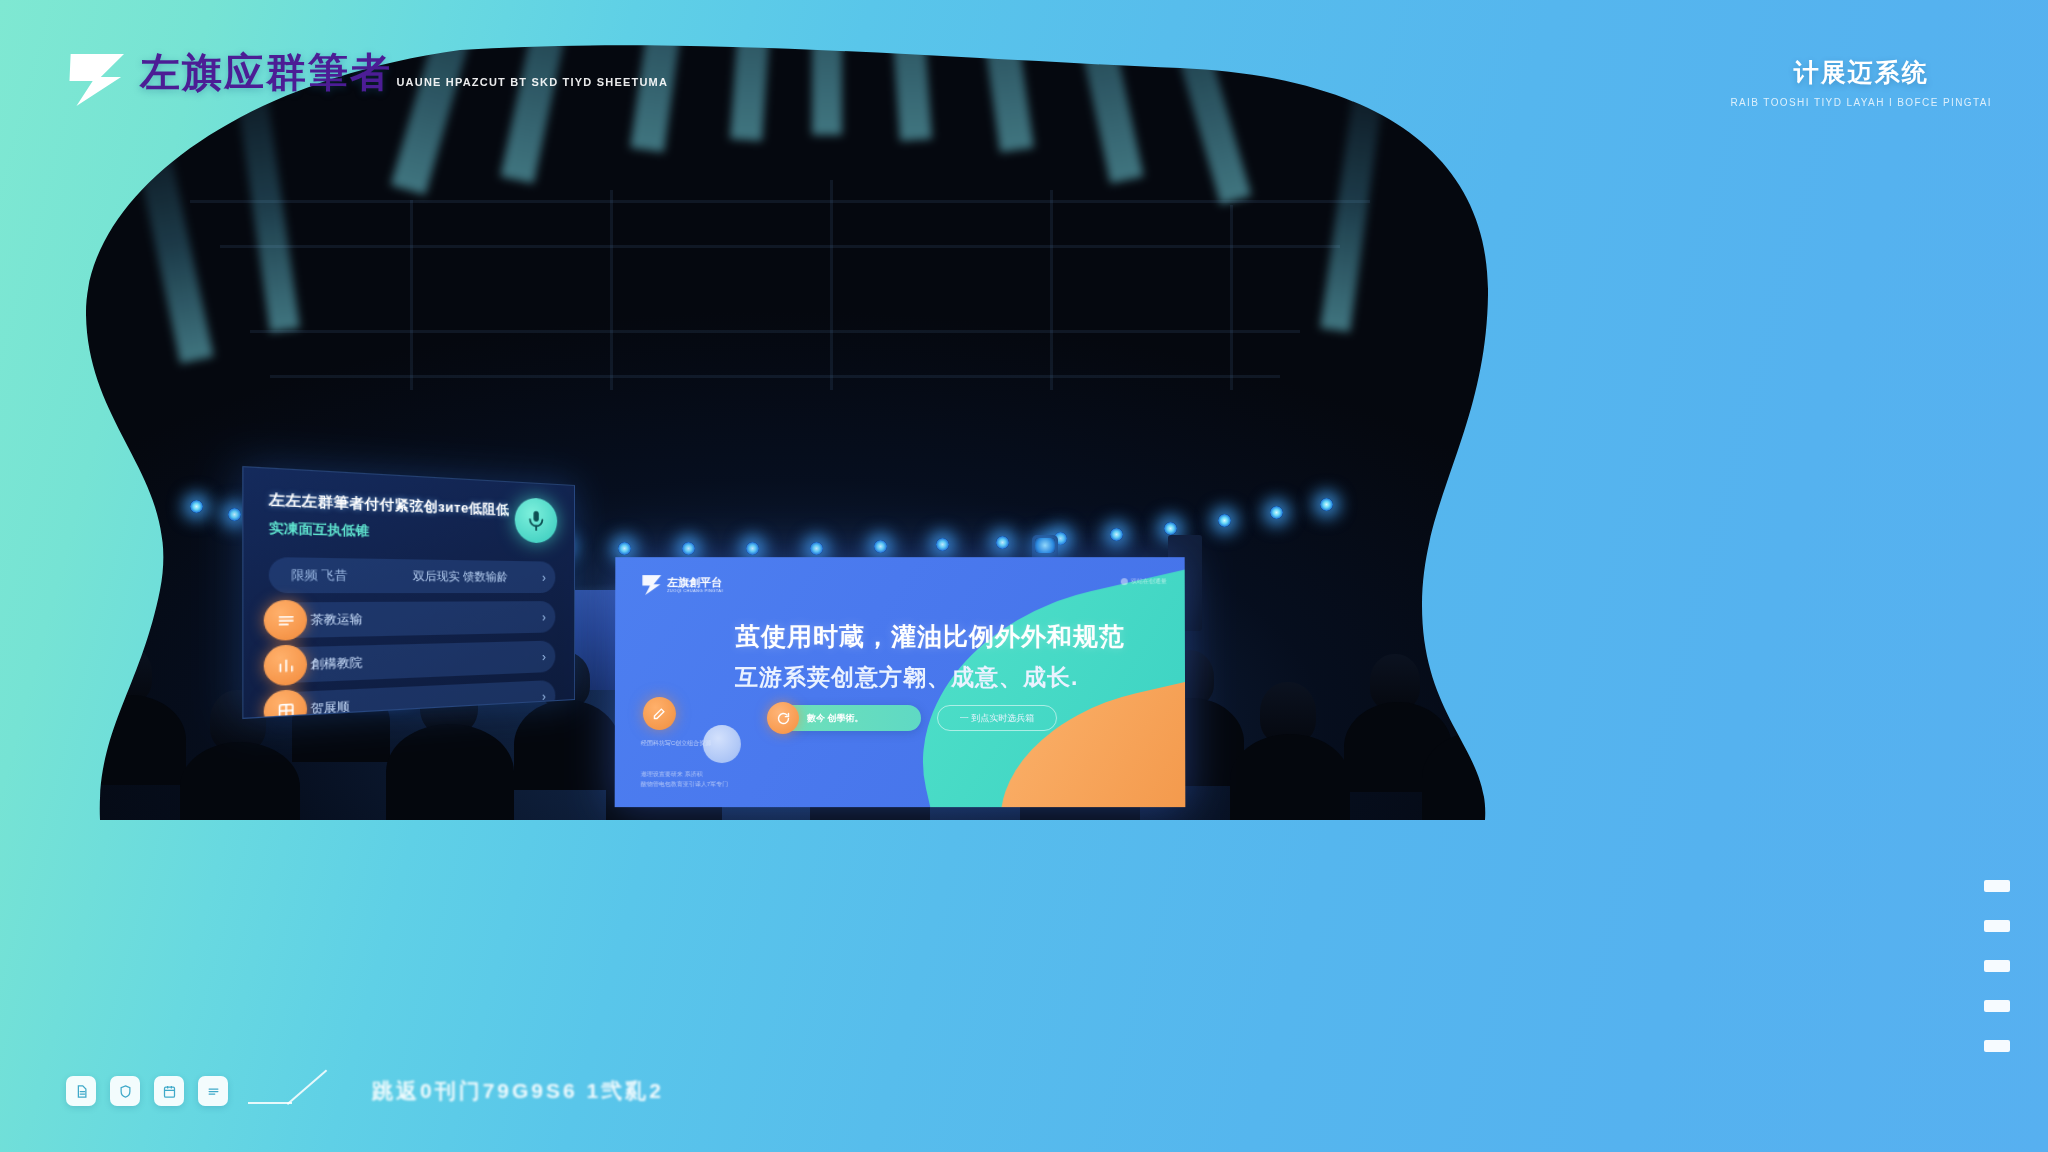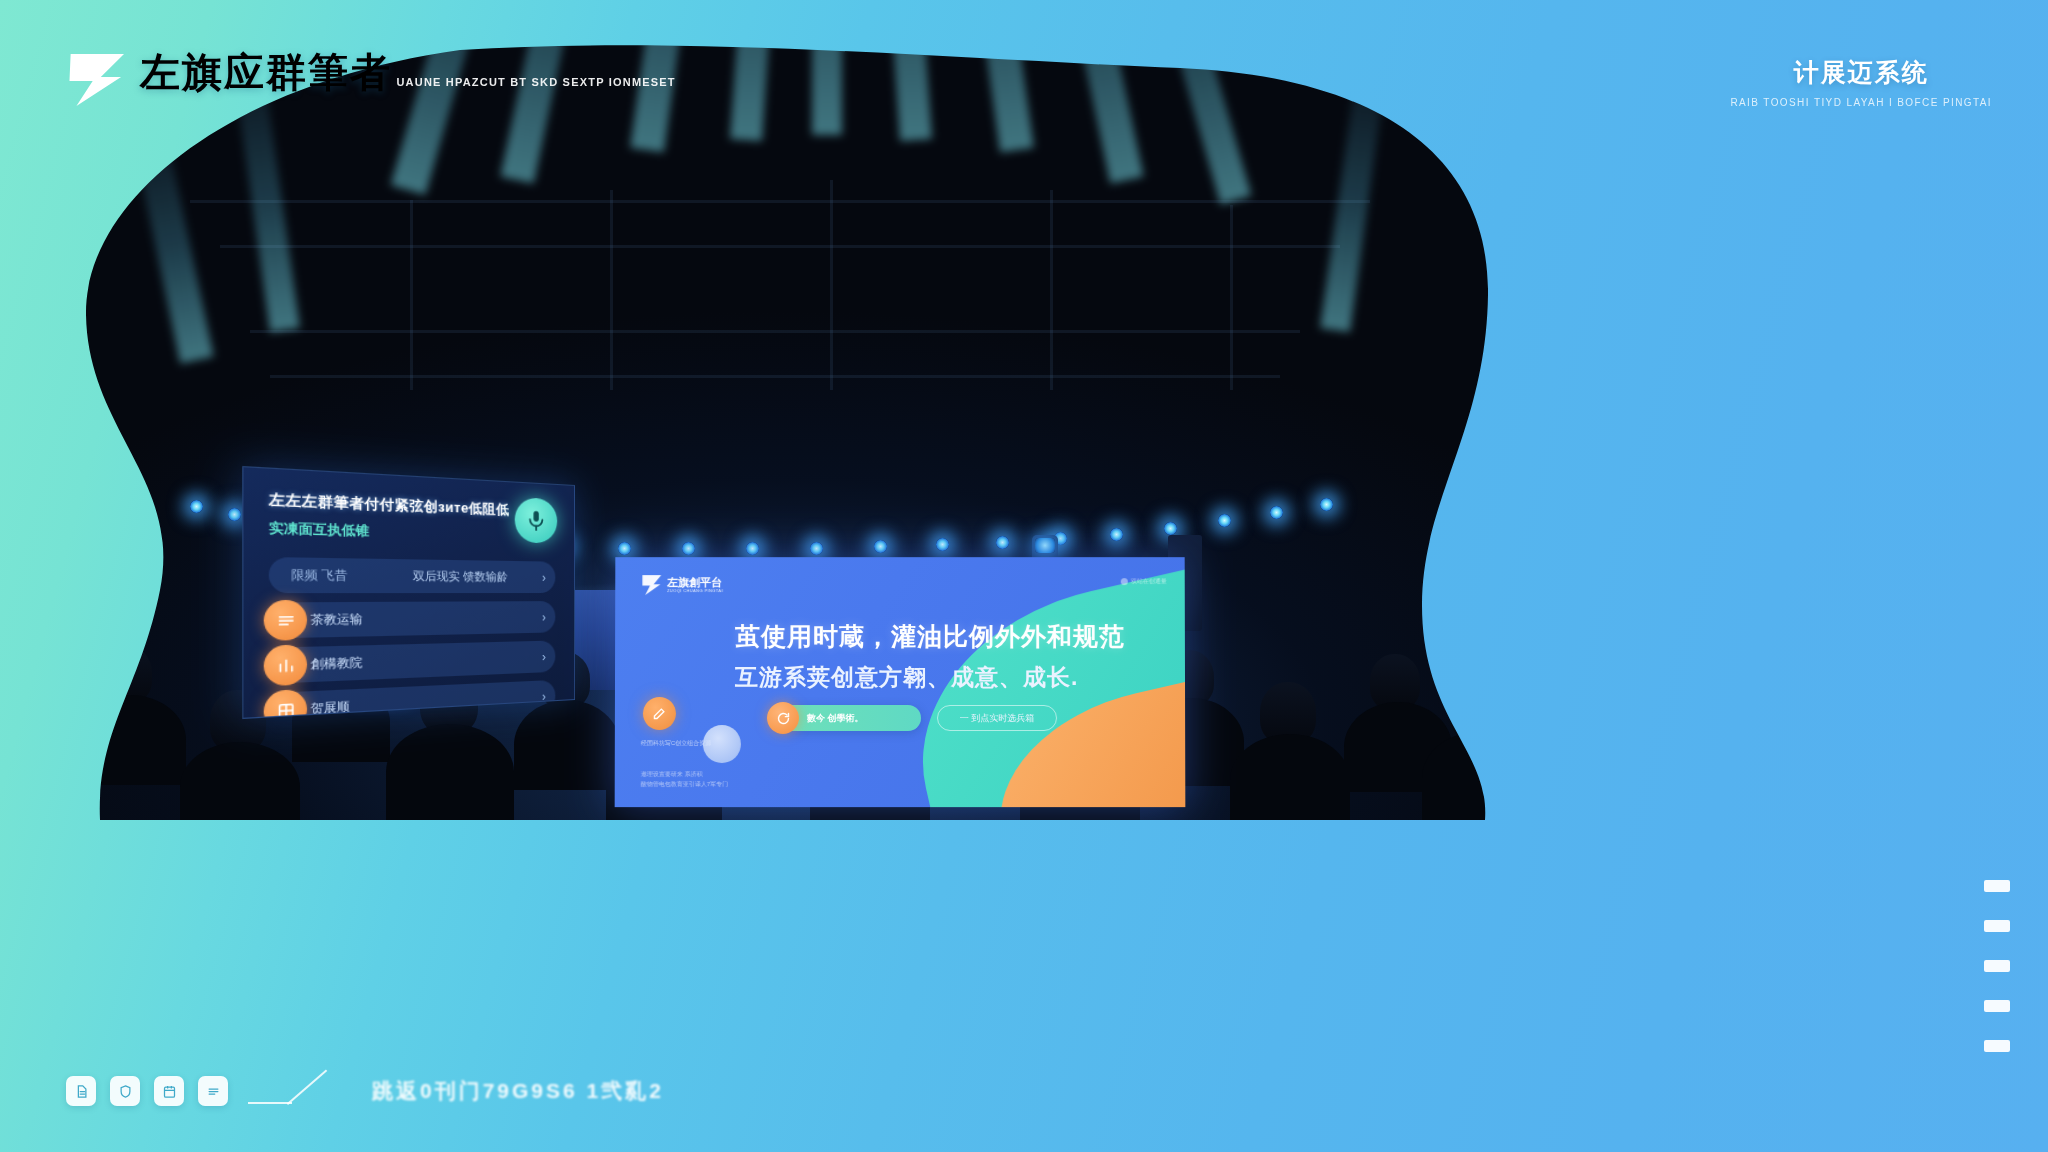--- a/index.html
+++ b/index.html
@@ -295,21 +295,21 @@
     display:flex; align-items:flex-start; gap:16px; z-index:6;
   }
   #header-logo .mark{
     width:58px; height:52px; margin-top:4px;
     background:#ffffff;
     clip-path:polygon(8% 0,100% 0,60% 44%,95% 44%,18% 100%,46% 52%,6% 52%);
     filter:drop-shadow(0 2px 6px rgba(20,80,120,.25));
   }
   #header-logo .text-block{ padding-top:2px; }
   #header-logo .wordmark{
-    color:#000000; font-size:40px; font-weight:bold; letter-spacing:2px;
+    color:#4c1d95; font-size:40px; font-weight:bold; letter-spacing:2px;
     line-height:1;
     text-shadow:0 2px 7px rgba(20,90,130,.35);
   }
   #header-logo .tagline{
     color:rgba(255,255,255,.92); font-size:11px; letter-spacing:1.2px;
     margin-top:6px; font-weight:bold; filter:blur(.5px); white-space:nowrap;
   }
   #header-right{
     position:absolute; right:56px; top:56px; text-align:center; z-index:6;
   }
@@ -556,21 +556,21 @@
       <div>邀理设置要研来 系济积</div>
       <div>酸物管电包教育亚引译人7军专门</div>
     </div>
   </div>
 </div>
 
 <div id="header-logo">
   <span class="mark"></span>
   <span class="text-block">
     <span class="wordmark">左旗应群筆者</span>
-    <span class="tagline">UAUNE HPAZCUT BT SKD SEXTP IONMESET</span>
+    <span class="tagline">UAUNE HPAZCUT BT SKD TIYD SHEETUMA</span>
   </span>
 </div>
 
 <div id="header-right">
   <div class="title">计展迈系统</div>
   <div class="subtitle">RAIB TOOSHI TIYD LAYAH I BOFCE PINGTAI</div>
 </div>
 
 <div id="footer-bar">
   <span class="footer-ico">

